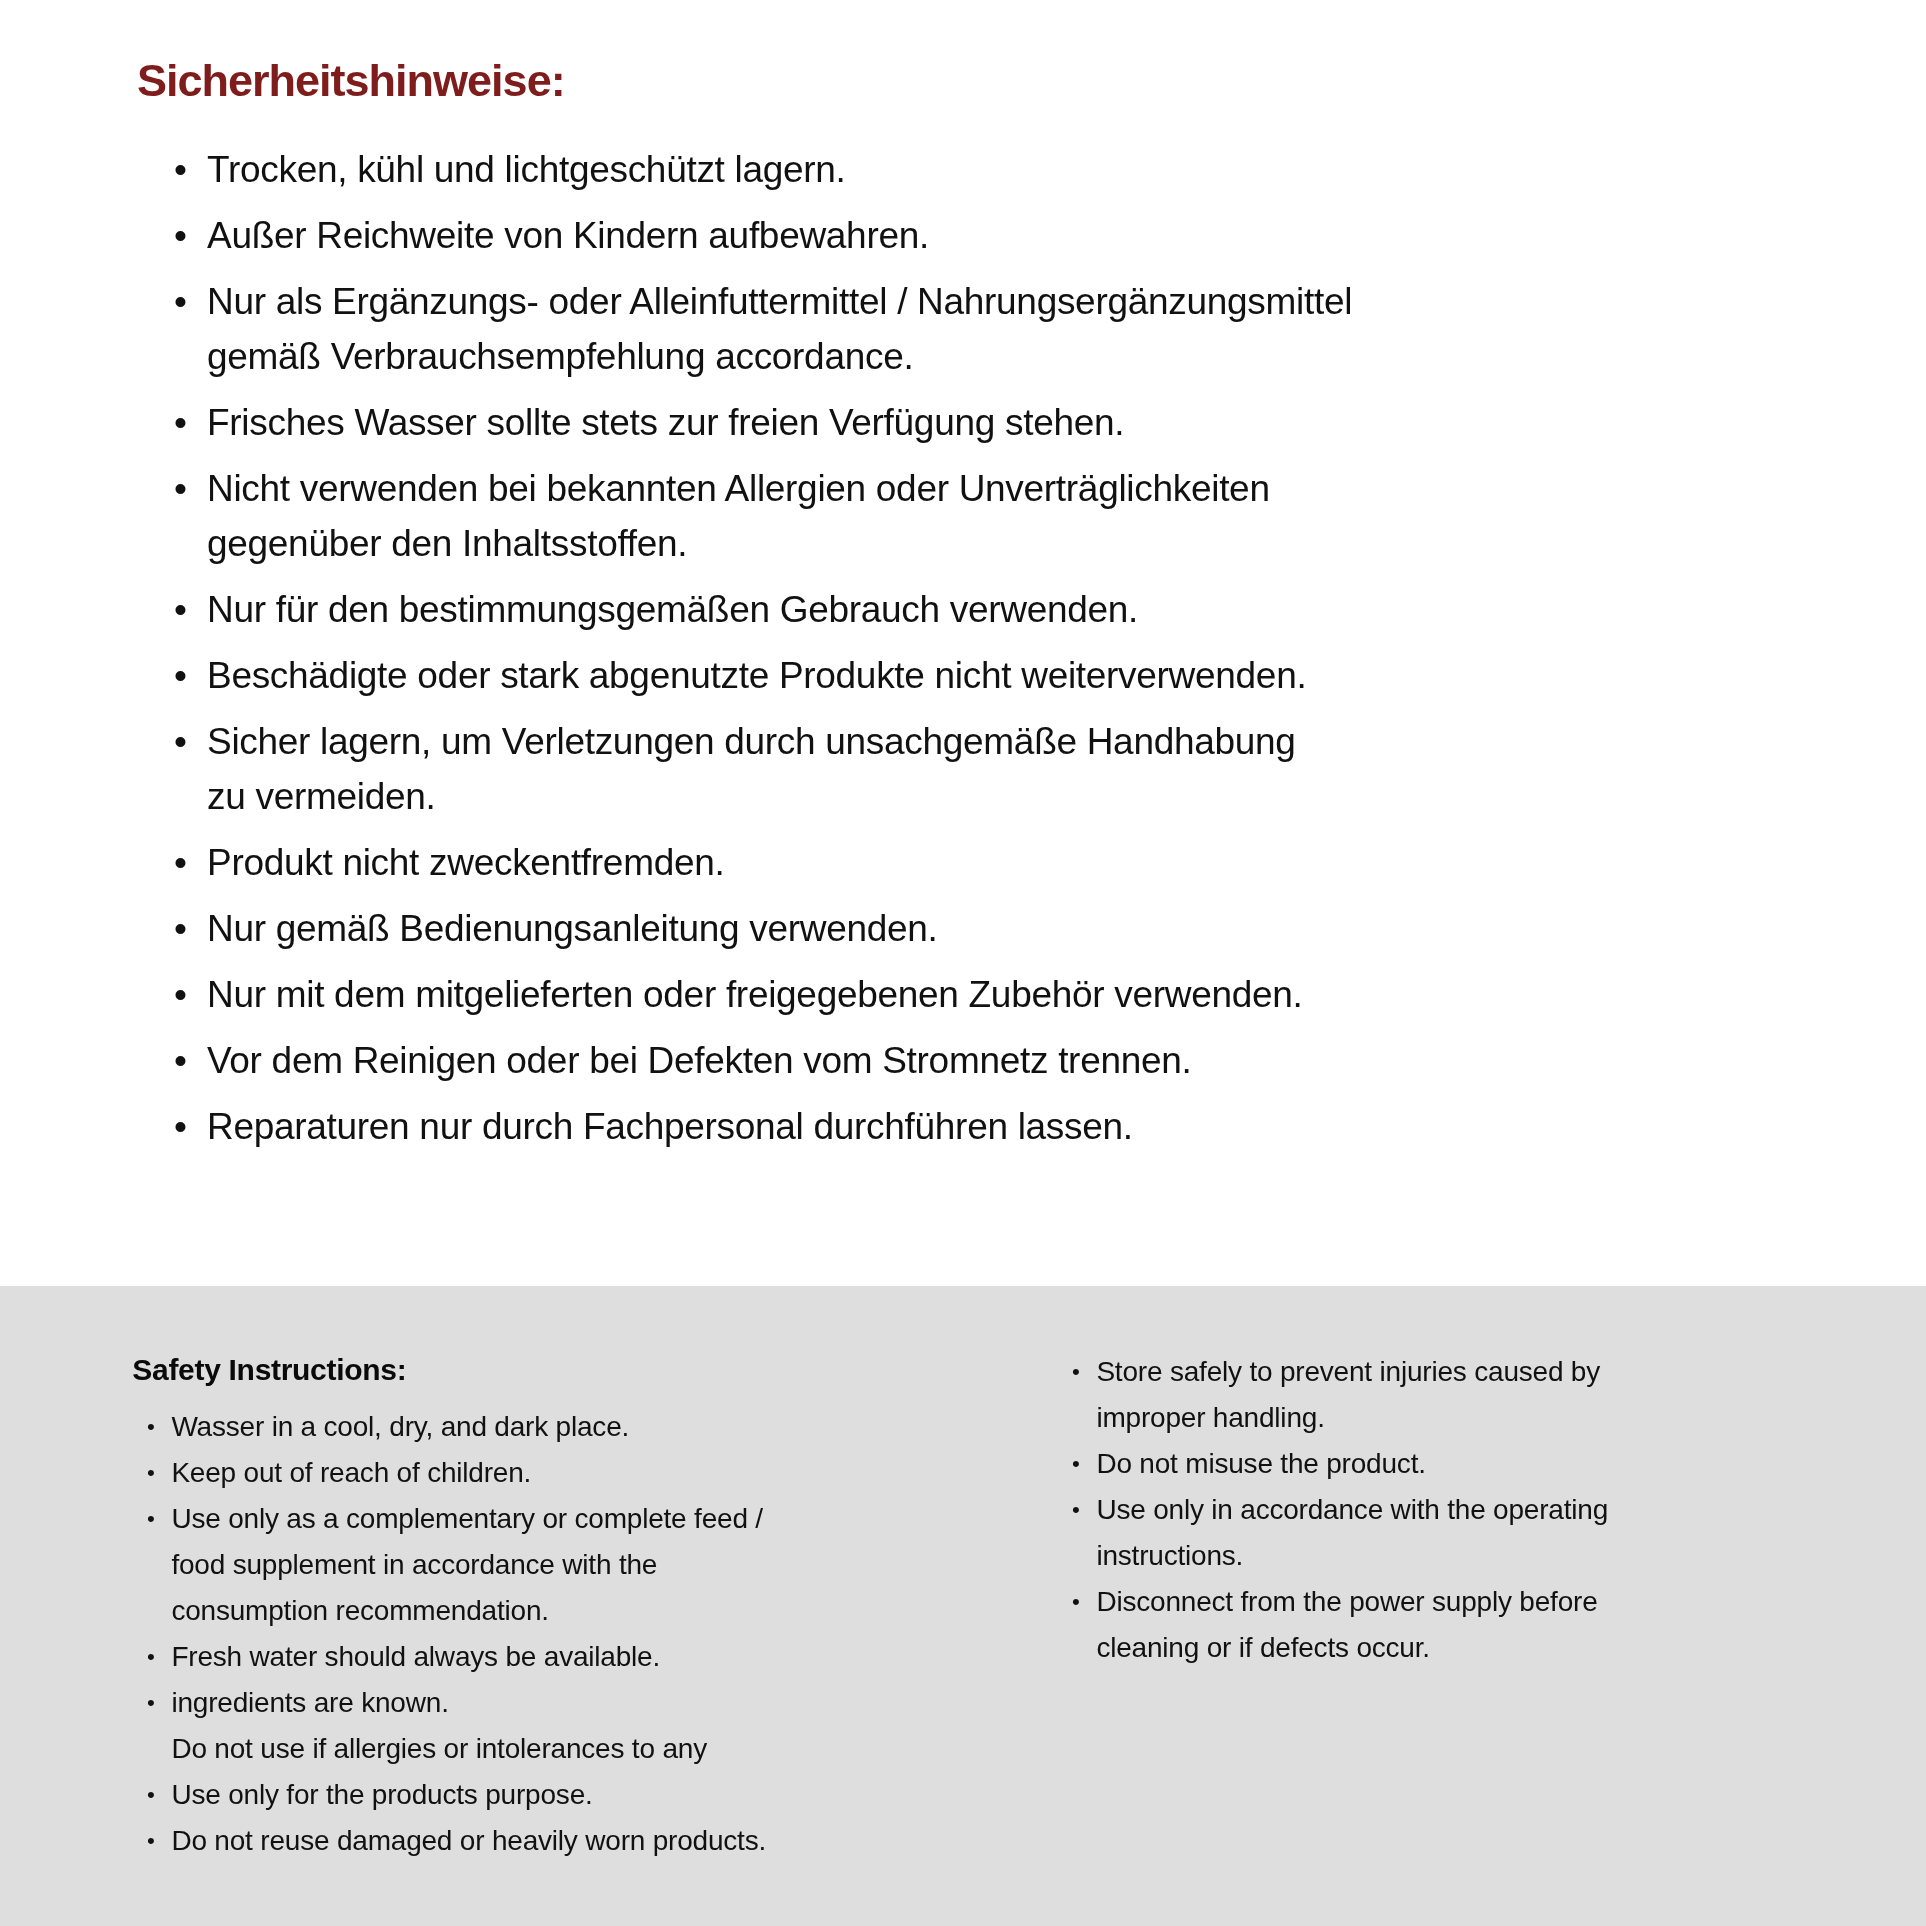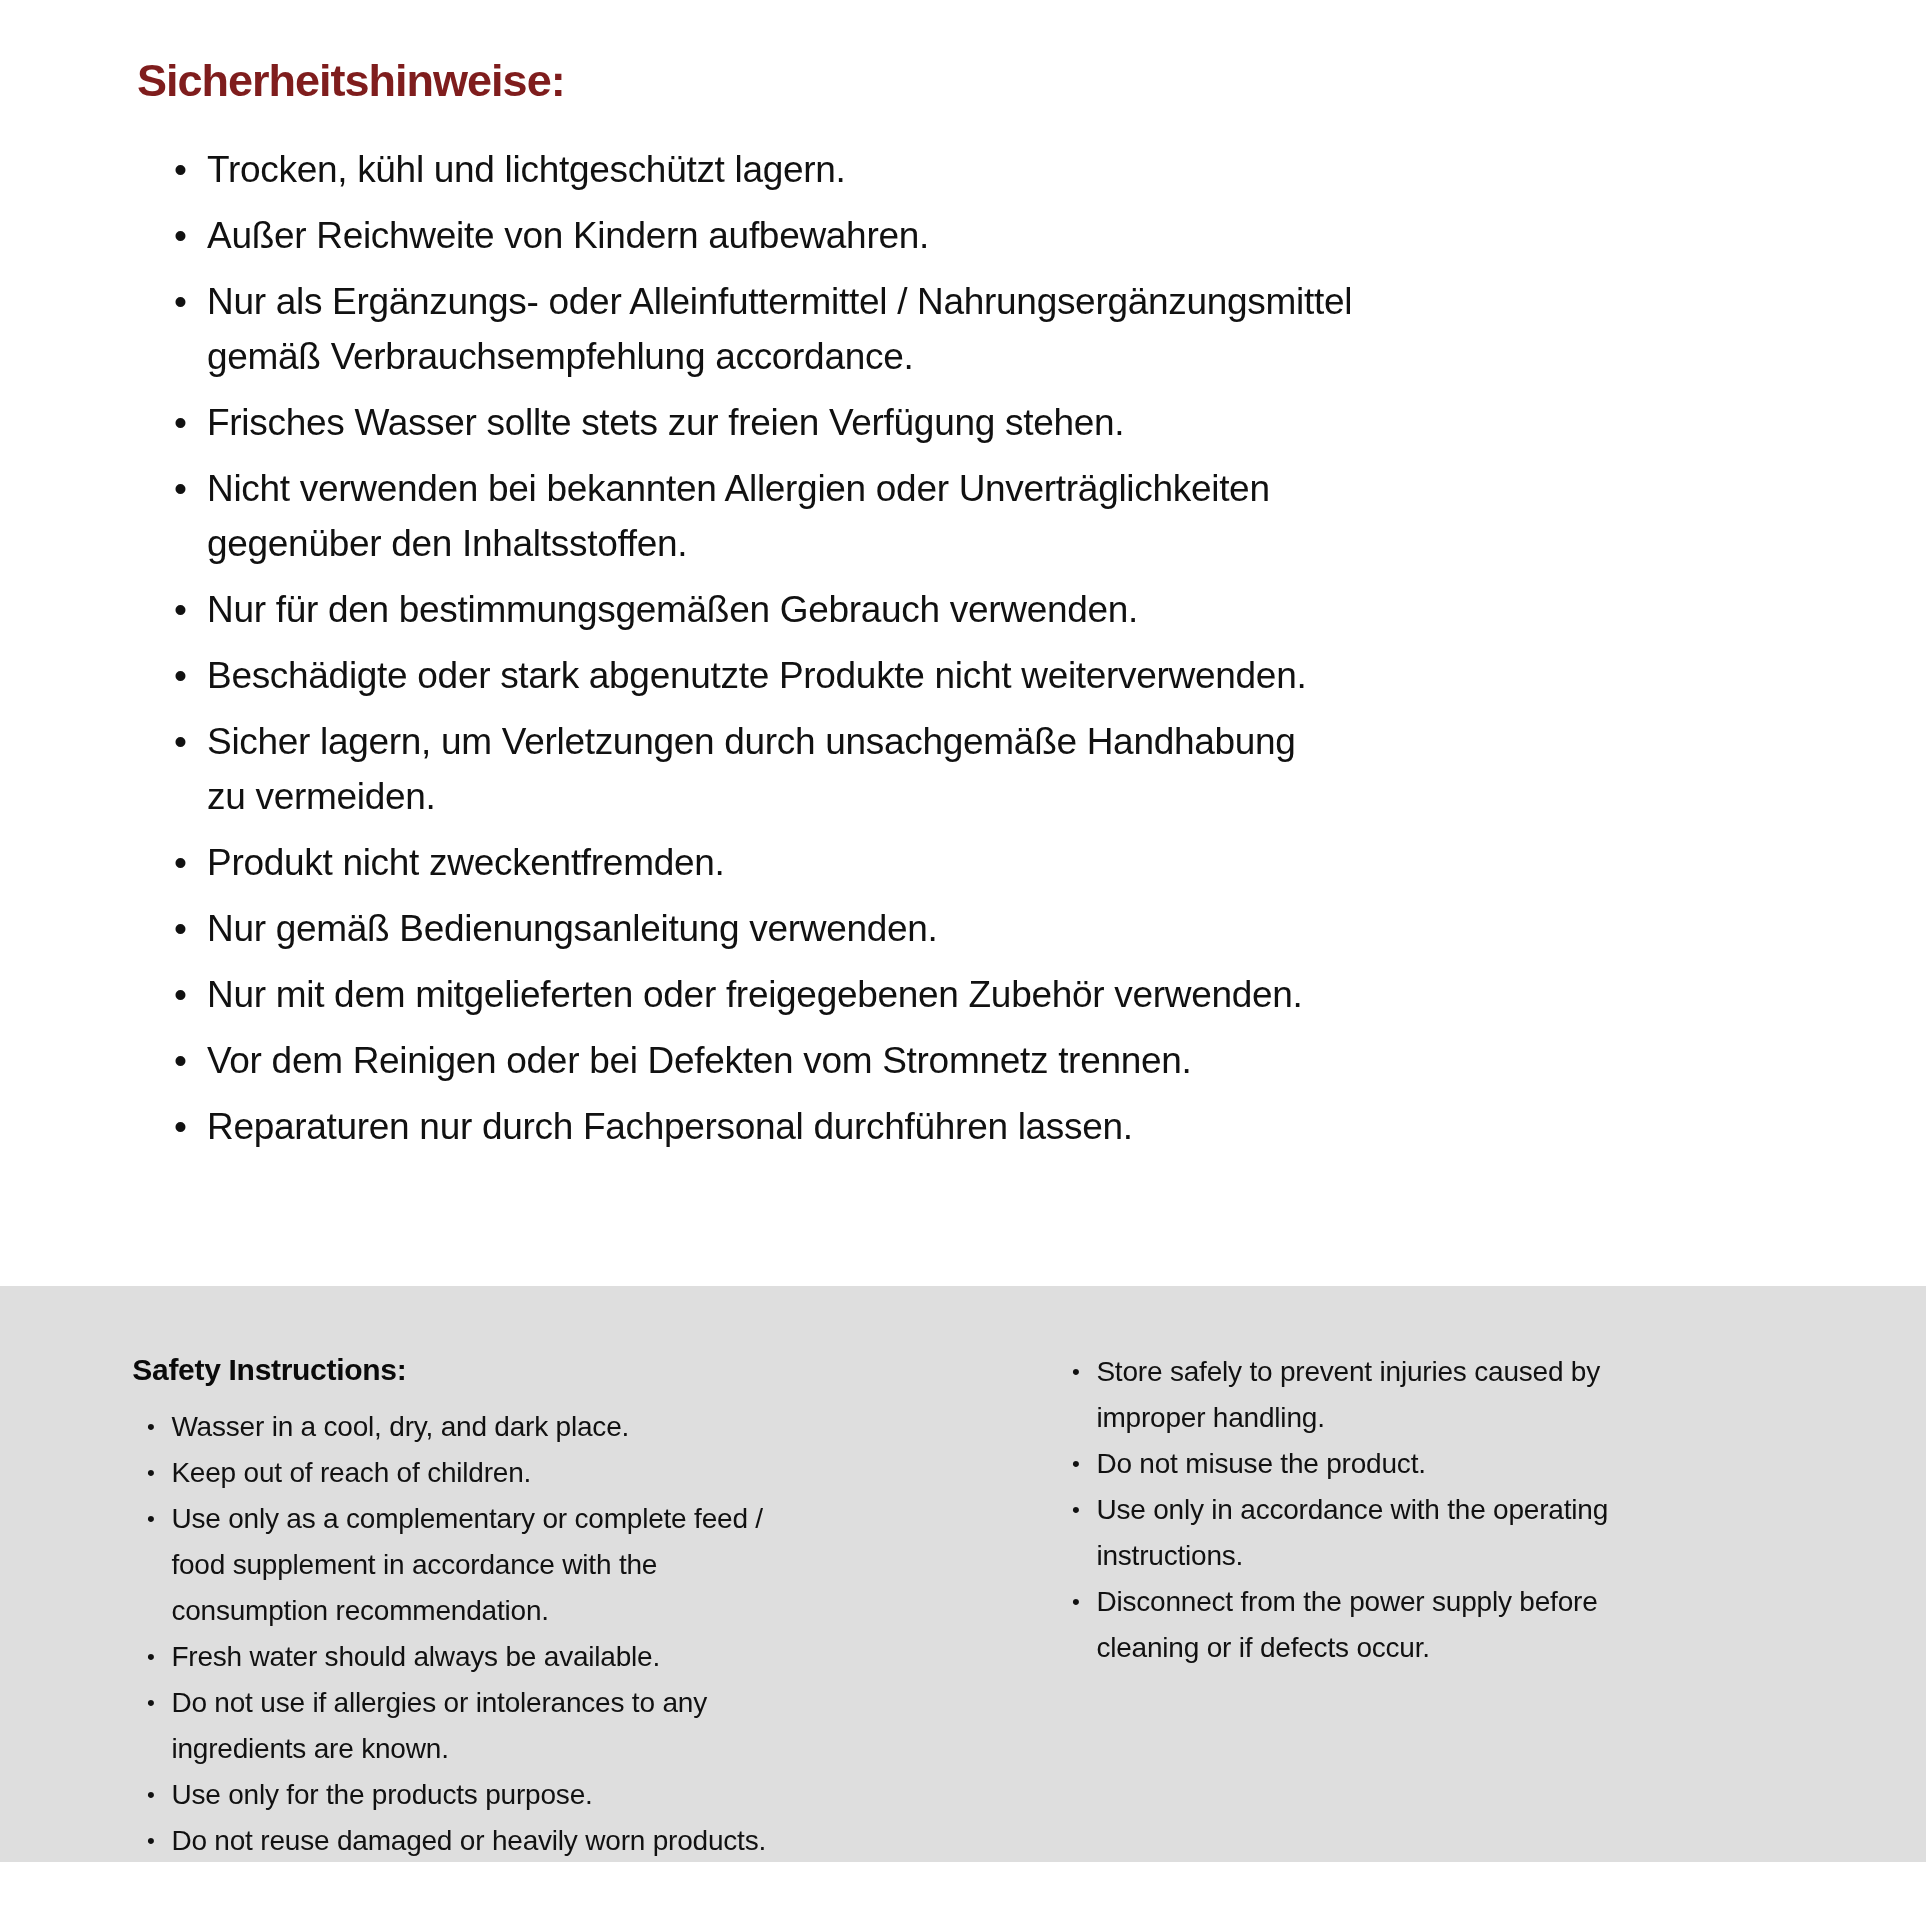--- a/index.html
+++ b/index.html
@@ -20,21 +20,21 @@
   .german li{
     position:relative;font-size:37px;line-height:55px;
     letter-spacing:-0.3px;padding-left:33px;margin:0 0 11px 37px;
   }
   .german li::before{
     content:"\2022";position:absolute;left:0;top:0;
   }
 
   
   .band{
-    position:absolute;left:0;top:1286px;width:1926px;height:576px;
+    position:absolute;left:0;top:1286px;width:1926px;height:640px;
     background:#dedede;
   }
   .col-left{position:absolute;left:131px;top:67px;width:899px}
   .col-right{position:absolute;left:1072px;top:63px;width:864px}
   .col-left h2{
     font-size:30px;font-weight:700;letter-spacing:-0.3px;
     margin:0 0 16.7px 1.3px;color:#0a0a0a;
   }
   .en li{
     position:relative;font-size:28px;line-height:46px;
@@ -109,22 +109,22 @@
       </li>
       <li>
         <div>Use only as a complementary or complete feed /</div>
         <div>food supplement in accordance with the</div>
         <div>consumption recommendation.</div>
       </li>
       <li>
         <div>Fresh water should always be available.</div>
       </li>
       <li>
+        <div>ingredients are known.</div>
         <div>Do not use if allergies or intolerances to any</div>
-        <div>ingredients are known.</div>
       </li>
       <li>
         <div>Use only for the products purpose.</div>
       </li>
       <li>
         <div>Do not reuse damaged or heavily worn products.</div>
       </li>
     </ul>
   </div>
 

